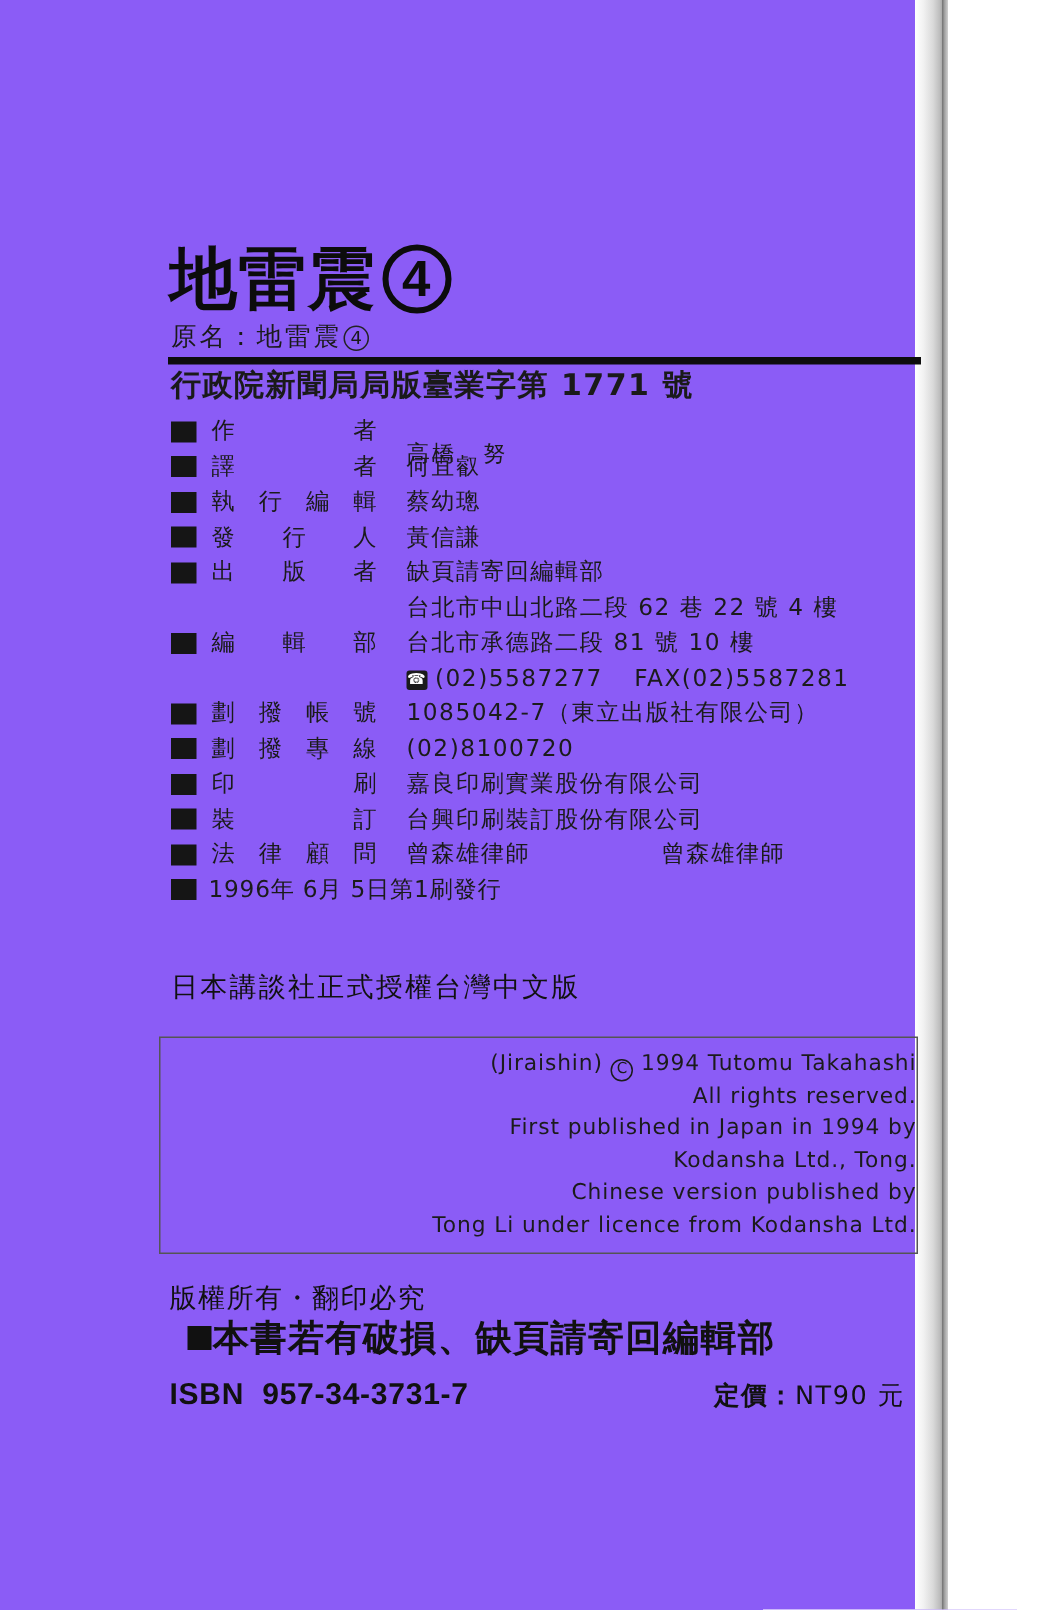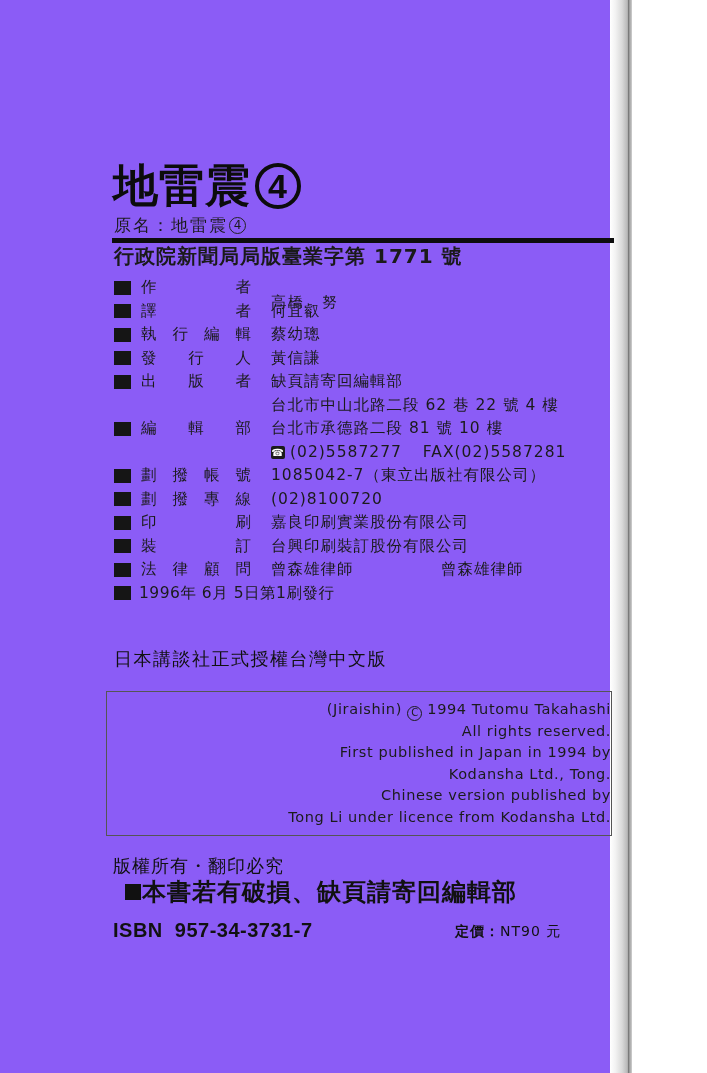--- a/index.html
+++ b/index.html
@@ -121,22 +121,22 @@
     }
     .notice .sq { width: 16px; height: 16px; background: #111; margin-right: 1px; }
     .isbn {
       position: absolute; left: 113px; top: 917px;
       font-family: "Liberation Sans", sans-serif;
       font-size: 20px; line-height: 26px; font-weight: bold; color: #111; letter-spacing: 0.5px;
       white-space: nowrap;
     }
     .isbn .gap { display: inline-block; width: 12px; }
     .price {
-      position: absolute; left: 455px; top: 918px;
-      font-size: 14px; line-height: 26px; color: #111; letter-spacing: 1px; white-space: nowrap;
+      position: absolute; left: 476px; top: 918px;
+      font-size: 17px; line-height: 26px; color: #111; letter-spacing: 1px; white-space: nowrap;
     }
     .price .pl { font-weight: bold; }
   </style>
 </head>
 <body>
 
 <div class="page">
 
   <div class="spine"></div>
   <div class="spine-line"></div>

